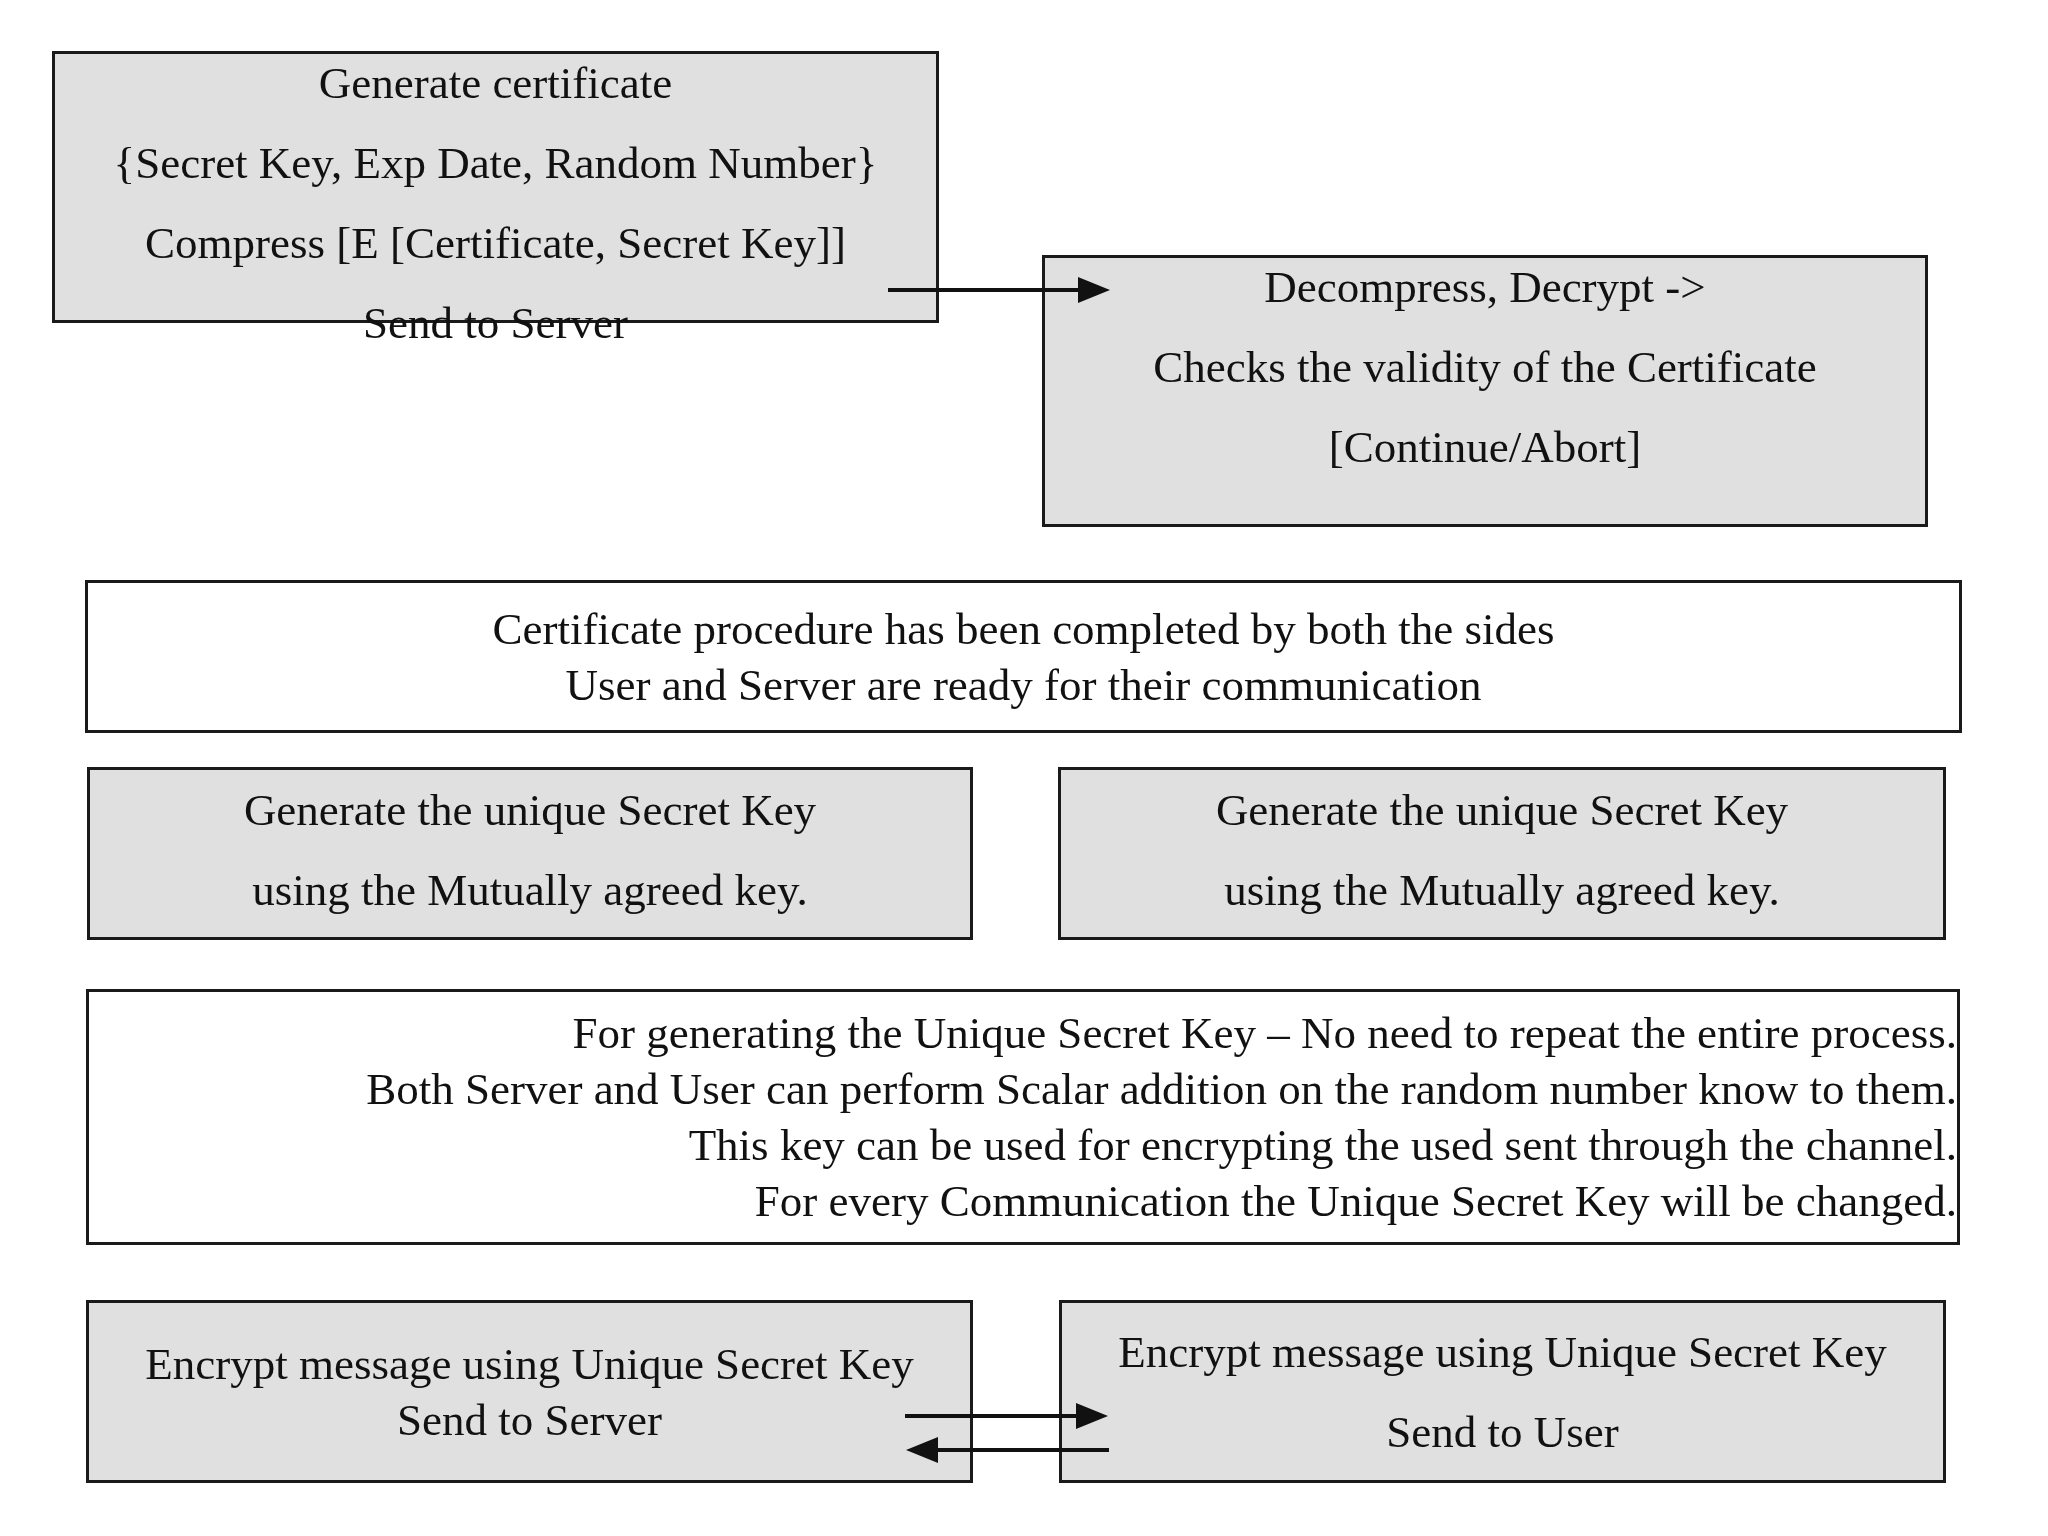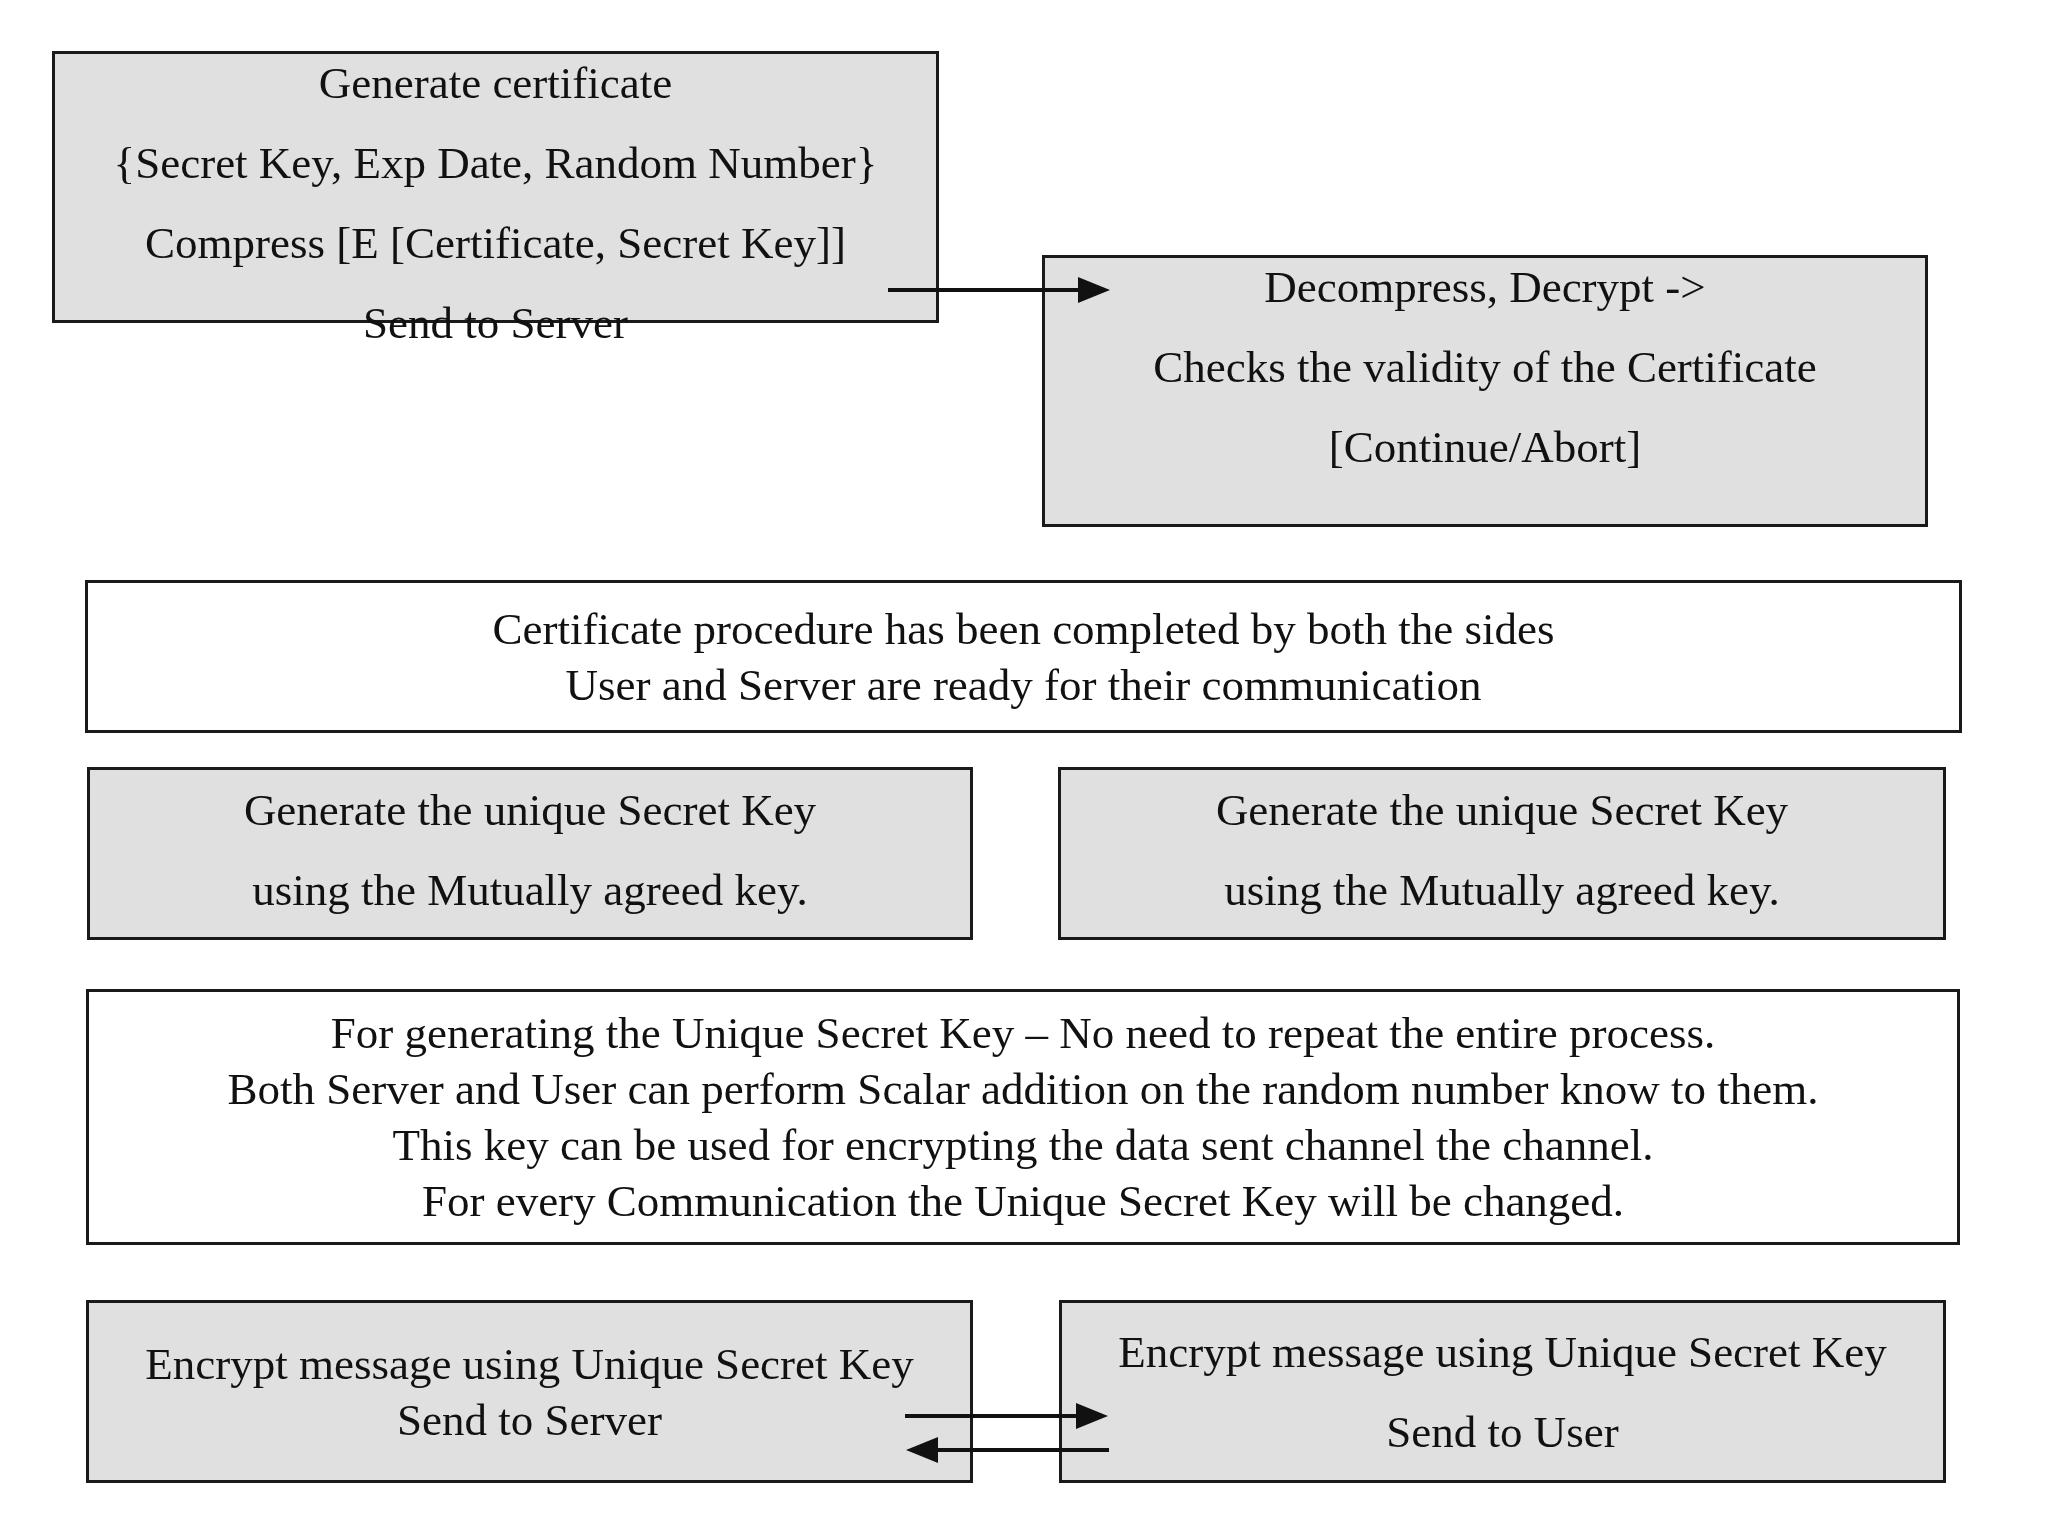--- a/index.html
+++ b/index.html
@@ -29,21 +29,21 @@
   .box.white { background: var(--panel-fill, #ffffff); }
   .box.top   { justify-content: flex-start; gap: 24px; }
   .box .tl   { white-space: nowrap; }
 
   
   .b1 { left:   52px; top:   51px; width:  887px; height: 272px; padding-top:  1px; }
   .b2 { left: 1042px; top:  255px; width:  886px; height: 272px; padding-top:  1px; }
   .b3 { left:   85px; top:  580px; width: 1877px; height: 153px; }
   .b4 { left:   87px; top:  767px; width:  886px; height: 173px; padding-top: 12px; }
   .b5 { left: 1058px; top:  767px; width:  888px; height: 173px; padding-top: 12px; }
-  .b6 { left:   86px; top:  989px; width: 1874px; height: 256px; }
+  .b6 { left:   86px; top:  989px; width: 1874px; height: 256px; text-align: right; }
   .b7 { left:   86px; top: 1300px; width:  887px; height: 183px; }
   .b8 { left: 1059px; top: 1300px; width:  887px; height: 183px; padding-top: 21px; }
 
   
   .arrow {
     position: absolute;
     display: flex;
     align-items: center;
     height: 26px;
     z-index: 5;
@@ -90,21 +90,21 @@
   </div>
 
   <div class="box top b5">
     <div class="tl">Generate the unique Secret Key</div>
     <div class="tl">using the Mutually agreed key.</div>
   </div>
 
   <div class="box white b6">
     <div class="tl">For generating the Unique Secret Key – No need to repeat the entire process.</div>
     <div class="tl">Both Server and User can perform Scalar addition on the random number know to them.</div>
-    <div class="tl">This key can be used for encrypting the data sent channel the channel.</div>
+    <div class="tl">This key can be used for encrypting the used sent through the channel.</div>
     <div class="tl">For every Communication the Unique Secret Key will be changed.</div>
   </div>
 
   <div class="box b7">
     <div class="tl">Encrypt message using Unique Secret Key</div>
     <div class="tl">Send to Server</div>
   </div>
 
   <div class="box top b8">
     <div class="tl">Encrypt message using Unique Secret Key</div>

